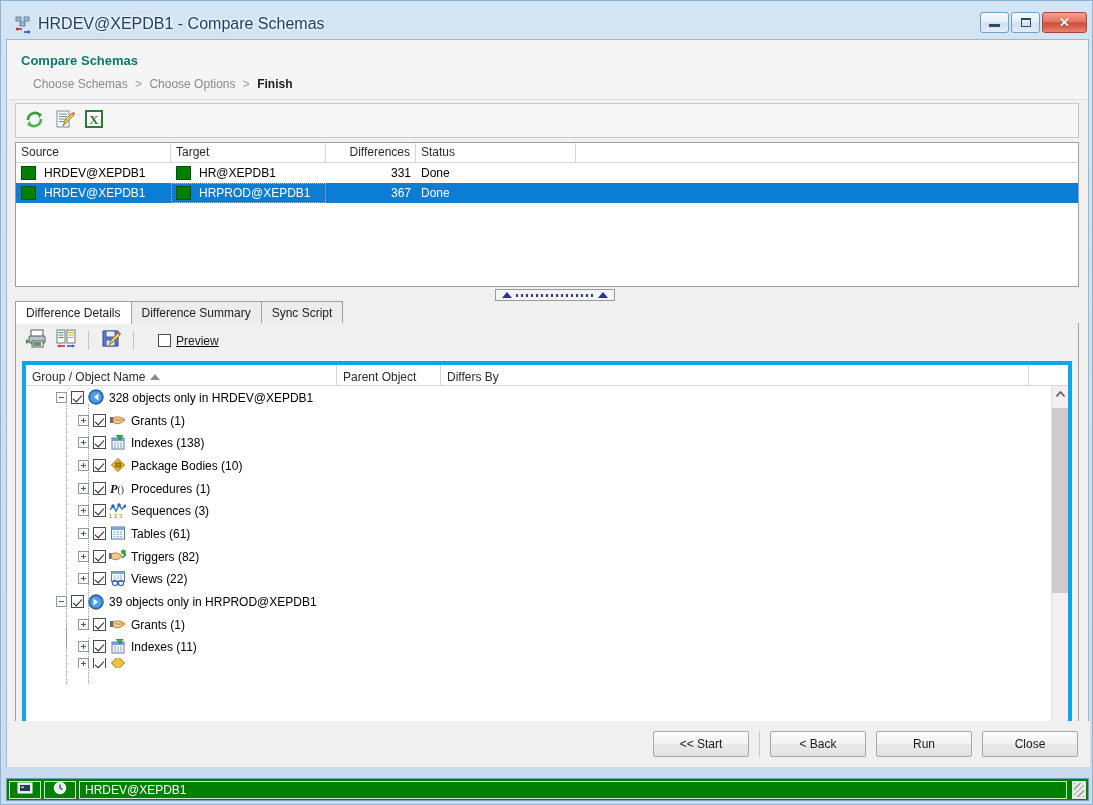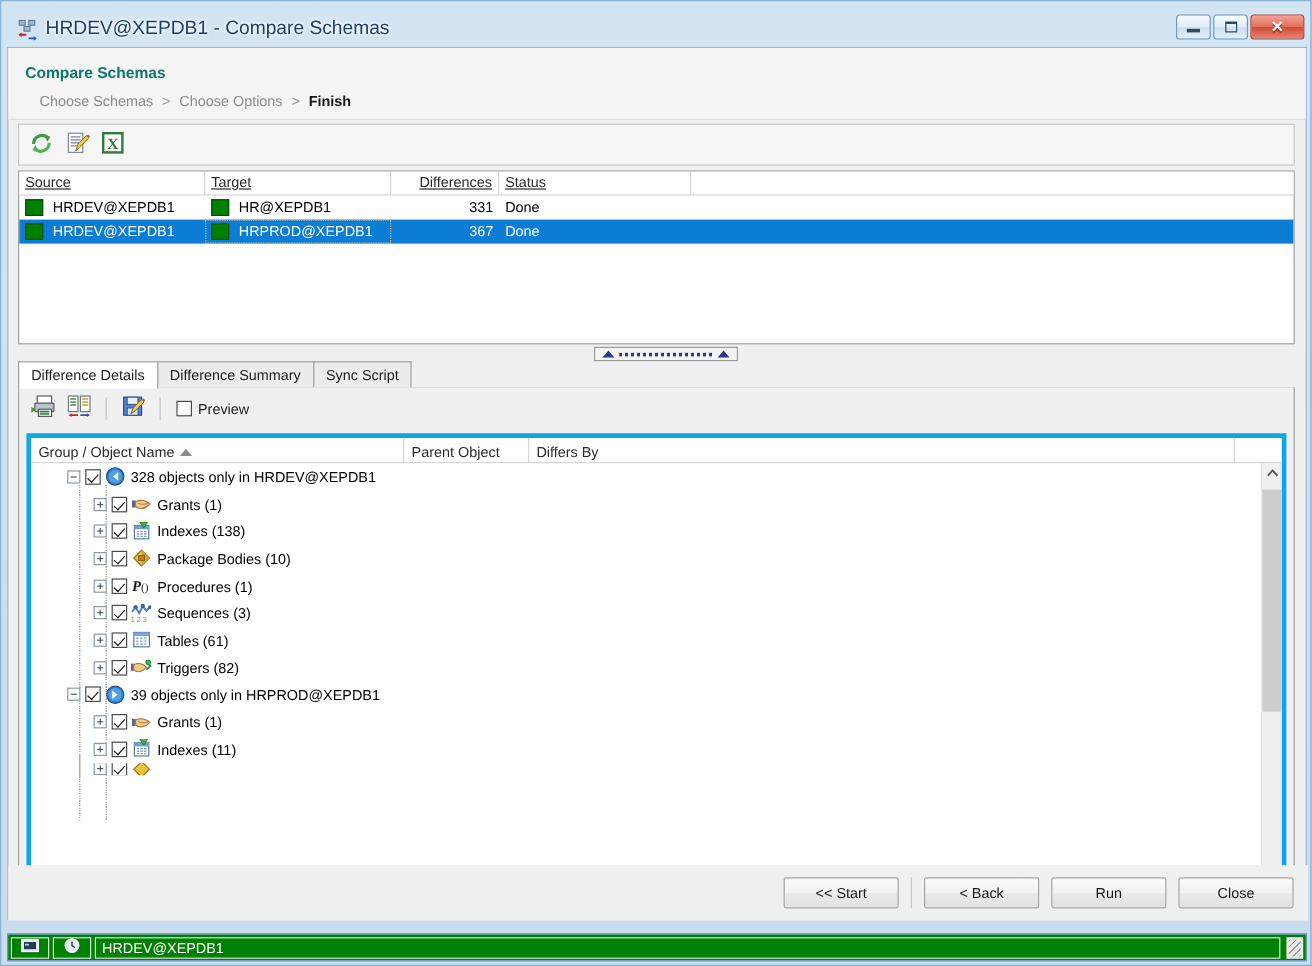--- a/index.html
+++ b/index.html
@@ -116,21 +116,21 @@
   }
   .grid-head {
     display: flex; height: 20px;
     background: #fff;
     border-bottom: 1px solid #d6d6d6;
     font-size: 12px; color: #2b2b2b;
   }
   .grid-head .hcell {
     padding: 2px 5px 0 5px;
     border-right: 1px solid #d6d6d6;
-    white-space: nowrap; overflow: hidden; text-decoration: underline;
+    white-space: nowrap; overflow: hidden;
   }
   .grid-head .hcell.num { text-align: right; }
   .grid-row {
     display: flex; height: 20px; align-items: center;
     font-size: 12px; color: #000;
   }
   .grid-row.selected { background: #0b7dd5; color: #fff; }
   .gcell { padding: 0 5px; display: flex; align-items: center; height: 20px;
            white-space: nowrap; overflow: hidden; }
   .gcell.num { justify-content: flex-end; }
@@ -198,21 +198,21 @@
     border: 1px solid #a0a0a0;
     border-top: none;
   }
   .toolbar-sub {
     position: absolute; left: 1px; top: 1px;
     width: 1060px; height: 33px;
     display: flex; align-items: center; padding-left: 6px; gap: 4px;
     background: #f0f0f0;
   }
   .tb-sep { width: 1px; height: 19px; background: #c4c4c4; margin: 0 5px; }
-  .chk-wrap { display: flex; align-items: center; gap: 5px; margin-left: 4px; cursor: default; }
+  .chk-wrap { display: flex; align-items: center; gap: 5px; margin-left: 15px; cursor: default; text-decoration: underline; }
   .chkbox {
     width: 13px; height: 13px;
     border: 1px solid #4a4a4a; background: #fff;
     display: inline-block;
   }
   .chk-label { font-size: 12px; color: #1a1a1a; }
 
   
   .treebox {
     position: absolute; left: 6px; top: 38px;
@@ -643,20 +643,34 @@
                 <svg width="17" height="14" viewBox="0 0 17 14">
                   <rect x="0" y="4" width="2.5" height="6" fill="#5a6a8a"></rect>
                   <path d="M2.5 9 C5 12 10 11 13 7 C10.5 4 6 3 2.5 5 Z" fill="#f2c98c" stroke="#a8762c" stroke-width="0.9"></path>
                   <path d="M12.5 2 L16.5 6 L13 9" fill="none" stroke="#2f8f3a" stroke-width="1.6"></path>
                   <circle cx="14.5" cy="3" r="2" fill="#3db34a" stroke="#1f7a2c" stroke-width="0.7"></circle>
                 </svg>
               </span>
               <span class="tlabel">Triggers (82)</span>
             </div>
 
+            <div class="trow" style="padding-left:52px">
+              <span class="expander plus"></span>
+              <span class="tchk checked"></span>
+              <span class="ticon">
+                <svg width="16" height="15" viewBox="0 0 16 15">
+                  <rect x="1.5" y="0.5" width="13" height="10" fill="#fdfdfd" stroke="#5a7a9a" stroke-width="1"></rect>
+                  <rect x="1.5" y="0.5" width="13" height="2.5" fill="#7aa8d8"></rect>
+                  <path d="M3.5 5h2M6.8 5h2M10.1 5h2M3.5 7.2h2M6.8 7.2h2M10.1 7.2h2" stroke="#8fb6da" stroke-width="1.2"></path>
+                  <circle cx="5" cy="12" r="2.6" fill="none" stroke="#3a6ba8" stroke-width="1.3"></circle>
+                  <circle cx="11" cy="12" r="2.6" fill="none" stroke="#3a6ba8" stroke-width="1.3"></circle>
+                </svg>
+              </span>
+              <span class="tlabel">Views (22)</span>
+            </div>
 
             <div class="trow" style="padding-left:30px">
               <span class="expander"></span>
               <span class="tchk checked"></span>
               <span class="ticon">
                 <svg width="16" height="16" viewBox="0 0 16 16">
                   <circle cx="8" cy="8" r="7.2" fill="#2f7fd0" stroke="#1d4f87" stroke-width="1"></circle>
                   <circle cx="8" cy="8" r="5.6" fill="#4f9ee8"></circle>
                   <path d="M5.5 4.5 L10 8 L5.5 11.5 Z" fill="#ffffff"></path>
                 </svg>

